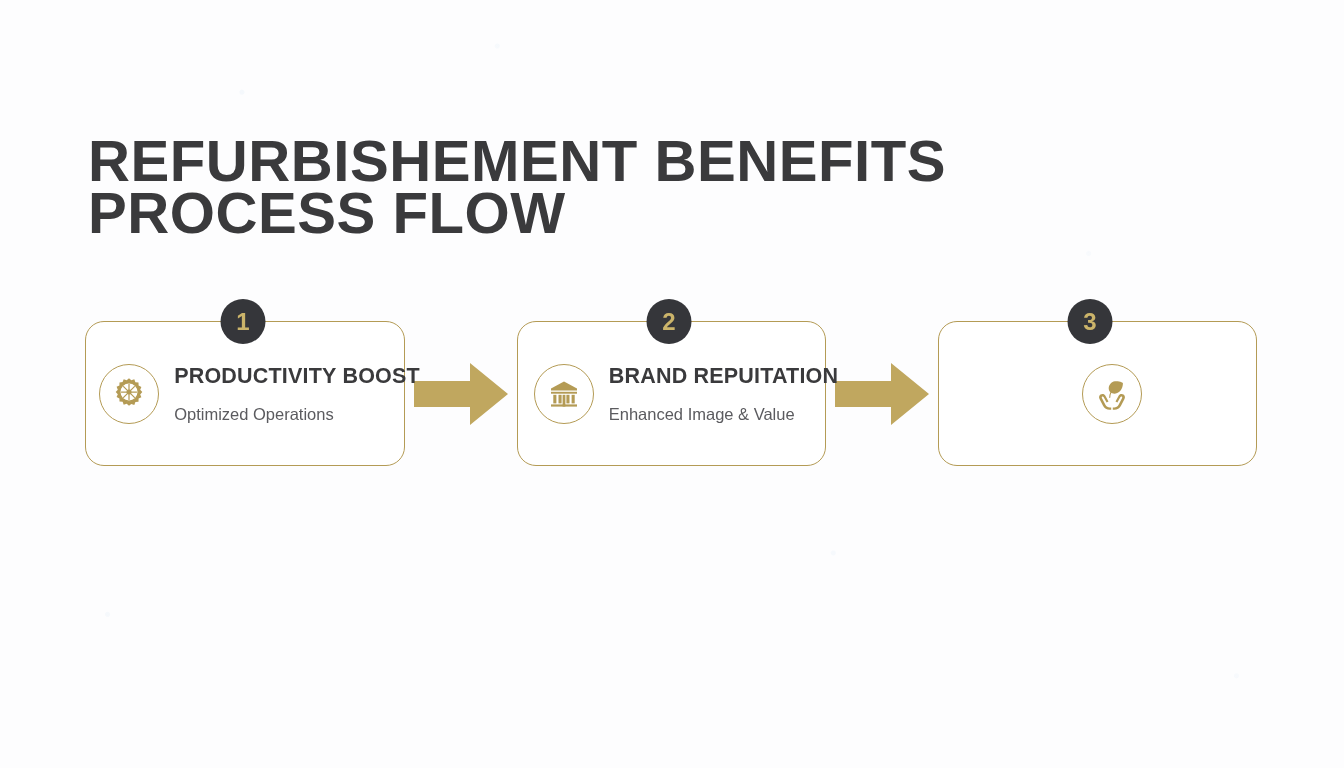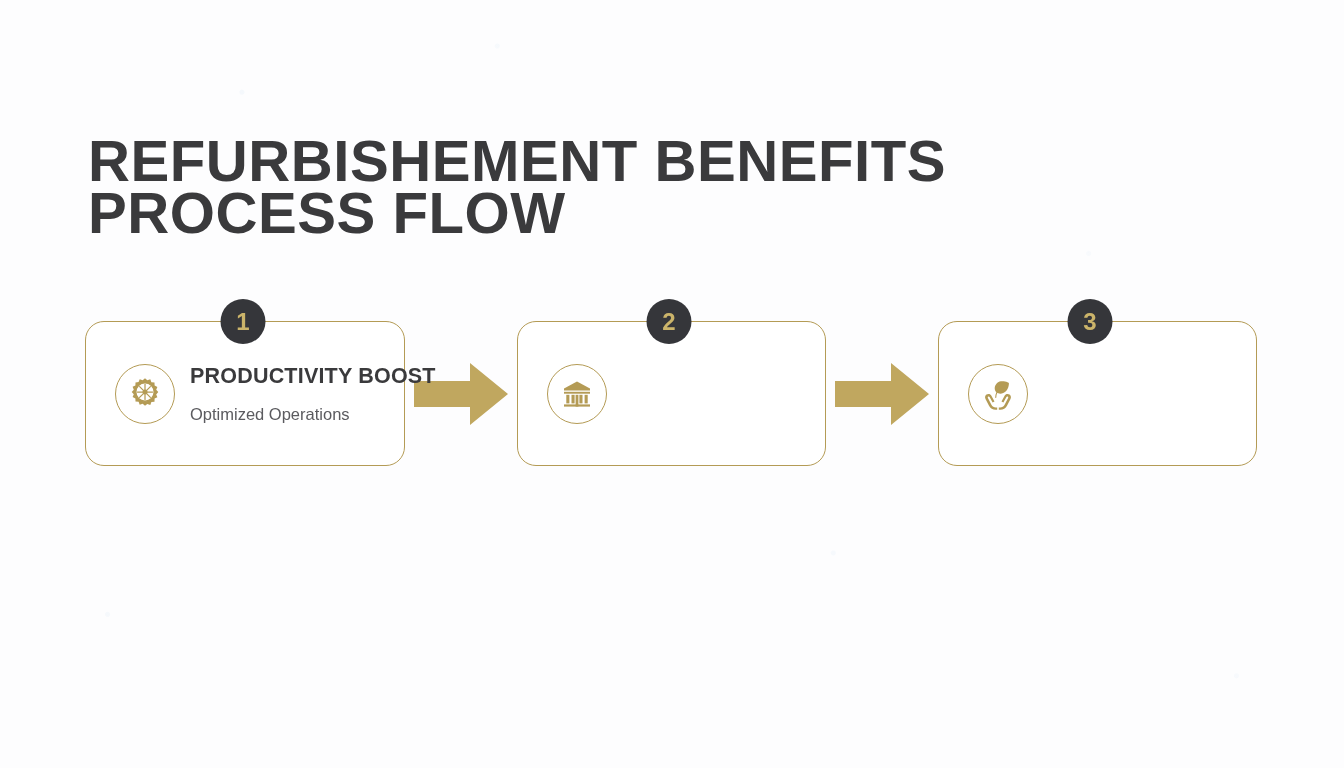--- a/index.html
+++ b/index.html
@@ -58,20 +58,21 @@
   .step.s3 { width:319px; }
 
   .card {
     position:absolute; inset:0;
     border:1.6px solid #b49b55;
     border-radius:19px;
     background:#ffffff;
     display:flex;
     align-items:center;
     padding-left:29px;
+    justify-content:center;
   }
 
   
   .badge {
     position:absolute;
     top:-22px; left:50%;
     transform:translateX(-50%);
     width:45px; height:45px;
     border-radius:50%;
     background:#35363a;
@@ -173,20 +174,24 @@
               <rect x="7" y="17.8" width="26" height="1.9"></rect>
               <rect x="9.3" y="20.8" width="3.1" height="8.6"></rect>
               <rect x="14.5" y="20.8" width="3.1" height="8.6"></rect>
               <rect x="22.4" y="20.8" width="3.1" height="8.6"></rect>
               <rect x="27.6" y="20.8" width="3.1" height="8.6"></rect>
               <rect x="18.6" y="20.8" width="2.8" height="11.8"></rect>
               <rect x="7" y="30.4" width="26" height="2.2"></rect>
             </g>
           </svg>
         </div>
+        <div class="texts">
+          <div class="c-head">BRAND REPUITATION</div>
+          <div class="c-sub">Enhanced Image &amp; Value</div>
+        </div>
       </div>
       <div class="badge">2</div>
     </div>
 
     <div class="arrow">
       <svg width="94" height="66" viewBox="0 0 94 66">
         <path d="M0 20 H56 V2 L94 33 L56 64 V46 H0 Z" fill="#c0a75f"></path>
       </svg>
     </div>
 

